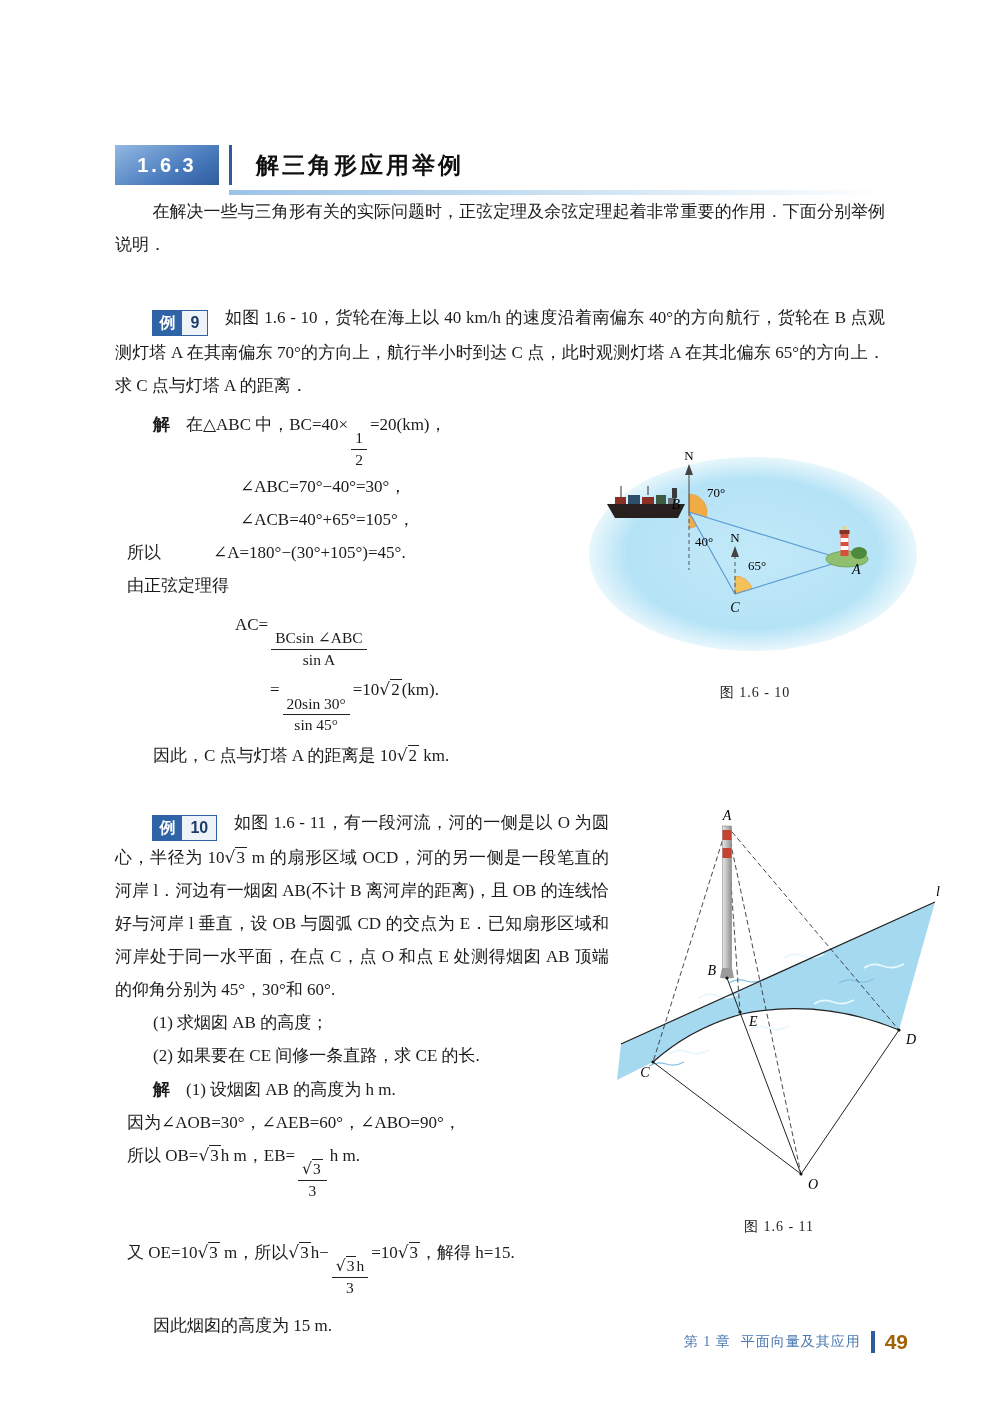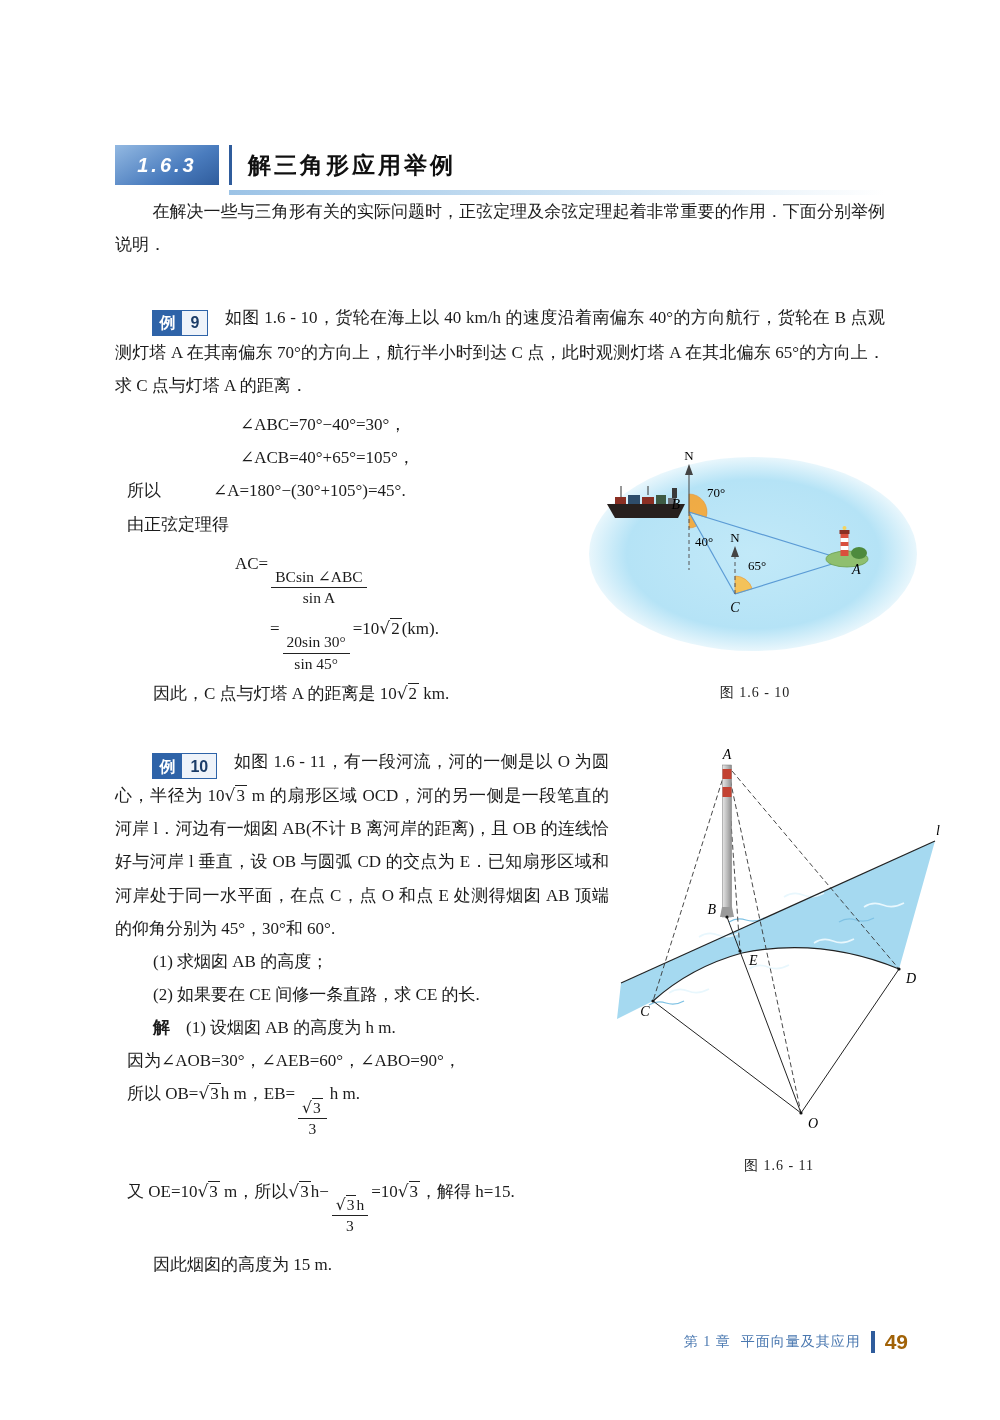--- a/index.html
+++ b/index.html
@@ -4,22 +4,22 @@
 <style>
   html,body{margin:0;padding:0;background:#ffffff;}
   .page{width:1000px;height:1420px;position:relative;overflow:hidden;background:#fff;
         font-family:"Liberation Serif","DejaVu Serif",serif;font-size:17px;color:#1b1b1b;}
   .content{padding:145px 115px 0;}
 
   
   .section-header{display:flex;align-items:stretch;height:40px;}
   .sec-num{width:104px;background:linear-gradient(150deg,#93b9e2 0%,#4a7cbe 60%,#2f5c9c 100%);
            color:#fff;font-family:"Liberation Sans","DejaVu Sans",sans-serif;font-weight:bold;
-           font-size:20px;letter-spacing:3px;display:flex;align-items:center;justify-content:center;font-style:italic;}
-  .sec-title-wrap{margin-left:10px;border-left:3px solid #2f5c9c;padding-left:16px;display:flex;align-items:center;}
+           font-size:20px;letter-spacing:3px;display:flex;align-items:center;justify-content:center;}
+  .sec-title-wrap{margin-left:10px;border-left:3px solid #2f5c9c;padding-left:24px;display:flex;align-items:center;}
   .sec-title{font-family:"Liberation Sans","DejaVu Sans",sans-serif;font-weight:bold;font-size:23px;
              letter-spacing:3px;color:#101010;}
   .sec-underline{height:5px;margin:5px 0 0 114px;
                  background:linear-gradient(90deg,#9cc3e6,#cfe4f4 55%,#ffffff 100%);}
 
   
   p.body{line-height:1.95;text-align:justify;margin:0;}
   .indent{text-indent:2.2em;}
   .intro{margin-top:46px;}
   .sol-line{line-height:1.95;margin:0;}
@@ -92,20 +92,26 @@
       <p class="body indent">
         <span class="badge">
             <span class="b-label">例</span>
             <span class="b-num">9</span>
           </span>
         <span>如图 1.6 - 10，货轮在海上以 40 km/h 的速度沿着南偏东 40°的方向航行，货轮在 B 点观测灯塔 A 在其南偏东 70°的方向上，航行半小时到达 C 点，此时观测灯塔 A 在其北偏东 65°的方向上．求 C 点与灯塔 A 的距离．</span>
       </p>
 
       <div class="two-col ex9-sol">
         <div class="sol-left">
+          <p class="sol-line padM">
+            <b class="jie">解</b><span>在△ABC 中，BC=40×</span><span class="frac">
+                <span class="num">1</span>
+                <span class="den">2</span>
+              </span><span>=20(km)，</span>
+          </p>
           <p class="sol-line m125">∠ABC=70°−40°=30°，</p>
           <p class="sol-line m125">∠ACB=40°+65°=105°，</p>
           <p class="sol-line padS">
             <span>所以</span><span class="kw-gap">∠A=180°−(30°+105°)=45°.</span>
           </p>
           <p class="sol-line padS">由正弦定理得</p>
           <p class="sol-line m120">
             <span>AC=</span><span class="frac">
                 <span class="num">BCsin ∠ABC</span>
                 <span class="den">sin A</span>

